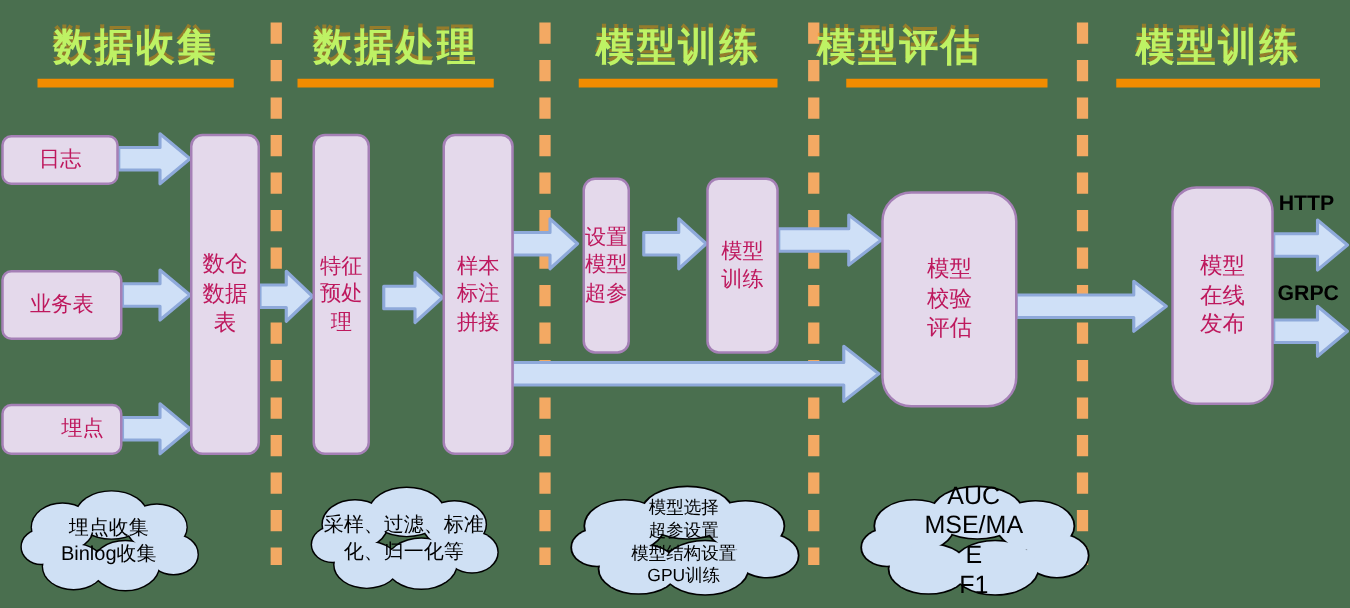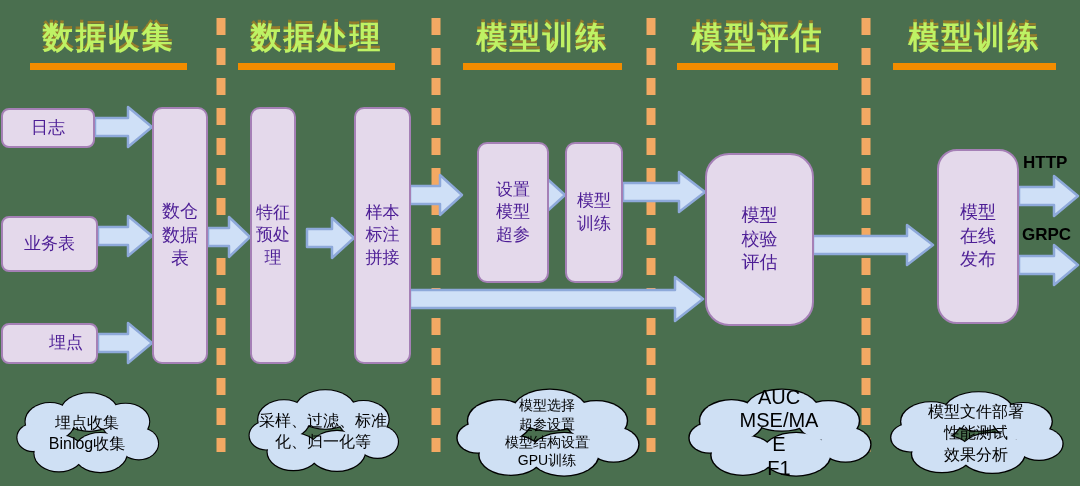--- a/index.html
+++ b/index.html
@@ -31,21 +31,21 @@
     position: absolute; top: 63px; height: 7px;
     background: #f28c00;
   }
 
   .node {
     position: absolute; box-sizing: border-box;
     background: #e4d9eb; border: 2.5px solid #a580b6;
     border-radius: 10px;
     display: flex; flex-direction: column;
     align-items: center; justify-content: center;
-    font-size: 17px; line-height: 1.3; color: #4c1d95;
+    font-size: 17px; line-height: 1.3; color: #be185d;
     text-align: center;
   }
   .node.big { font-size: 18px; }
   .node span { display: block; white-space: nowrap; }
 
   .cloud { position: absolute; }
   .cloud svg { position: absolute; left: 0; top: 0; width: 100%; height: 100%; }
   .cloud .txt {
     position: absolute; left: 0; top: 0; right: 0; bottom: 0;
     display: flex; flex-direction: column;
@@ -117,21 +117,21 @@
 
   <div class="hdr" style="left:30px; width:157px;">数据收集</div>
   <div class="hdr-line" style="left:30px; width:157px;"></div>
 
   <div class="hdr" style="left:238px; width:157px;">数据处理</div>
   <div class="hdr-line" style="left:238px; width:157px;"></div>
 
   <div class="hdr" style="left:463px; width:159px;">模型训练</div>
   <div class="hdr-line" style="left:463px; width:159px;"></div>
 
-  <div class="hdr" style="left:677px; width:161px;">模型评估</div>
+  <div class="hdr" style="left:639px; width:161px;">模型评估</div>
   <div class="hdr-line" style="left:677px; width:161px;"></div>
 
   <div class="hdr" style="left:893px; width:163px;">模型训练</div>
   <div class="hdr-line" style="left:893px; width:163px;"></div>
 
   <div class="node" style="left:1px; top:108px; width:94px; height:40px; border-radius:8px;">
     <span>日志</span>
   </div>
   <div class="node" style="left:1px; top:216px; width:97px; height:56px; border-radius:8px;">
     <span>业务表</span>
@@ -149,21 +149,21 @@
     <span>特征</span>
     <span>预处</span>
     <span>理</span>
   </div>
   <div class="node" style="left:354px; top:107px; width:57px; height:257px;">
     <span>样本</span>
     <span>标注</span>
     <span>拼接</span>
   </div>
 
-  <div class="node" style="left:477px; top:142px; width:72px; height:141px;">
+  <div class="node" style="left:466px; top:142px; width:38px; height:141px;">
     <span>设置</span>
     <span>模型</span>
     <span>超参</span>
   </div>
   <div class="node" style="left:565px; top:142px; width:58px; height:141px;">
     <span>模型</span>
     <span>训练</span>
   </div>
 
   <div class="node big" style="left:705px; top:153px; width:109px; height:173px; border-radius:24px;">
@@ -218,24 +218,14 @@
         <use href="#cloudshape" xlink:href="#cloudshape"></use>
       </svg>
     <div class="txt">
       <span>AUC</span>
       <span>MSE/MA</span>
       <span>E</span>
       <span>F1</span>
     </div>
   </div>
 
-  <div class="cloud" style="left:886px; top:387px; width:180px; height:92px;">
-    <svg viewBox="0 0 200 120" preserveAspectRatio="none">
-        <use href="#cloudshape" xlink:href="#cloudshape"></use>
-      </svg>
-    <div class="txt">
-      <span>模型文件部署</span>
-      <span>性能测试</span>
-      <span>效果分析</span>
-    </div>
-  </div>
 
 </div>
 
 </body></html>

